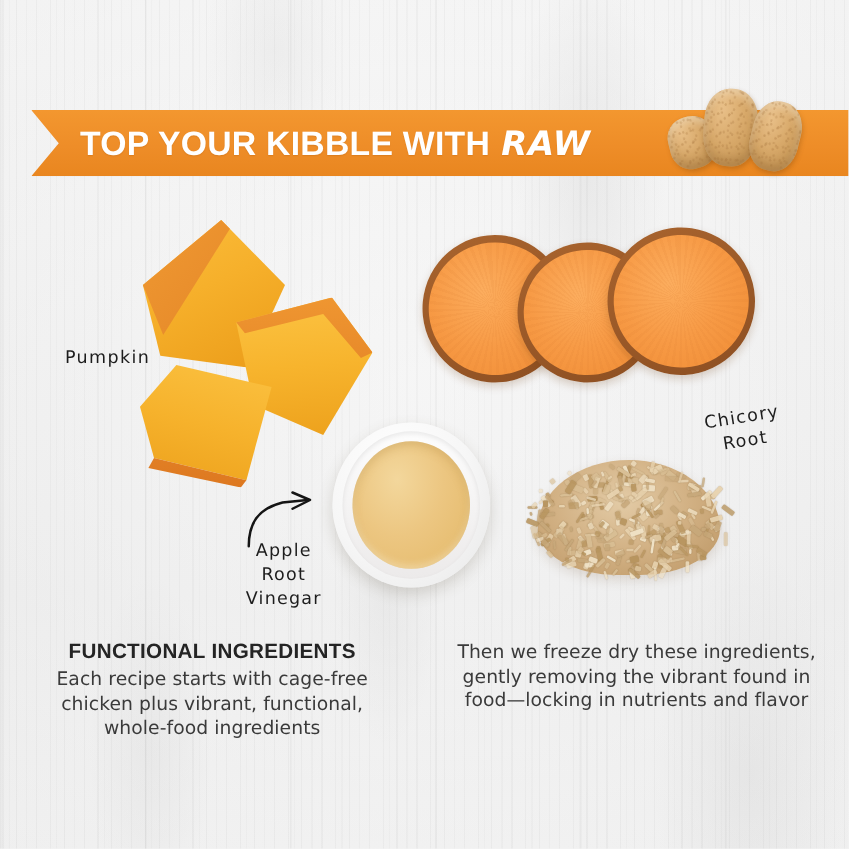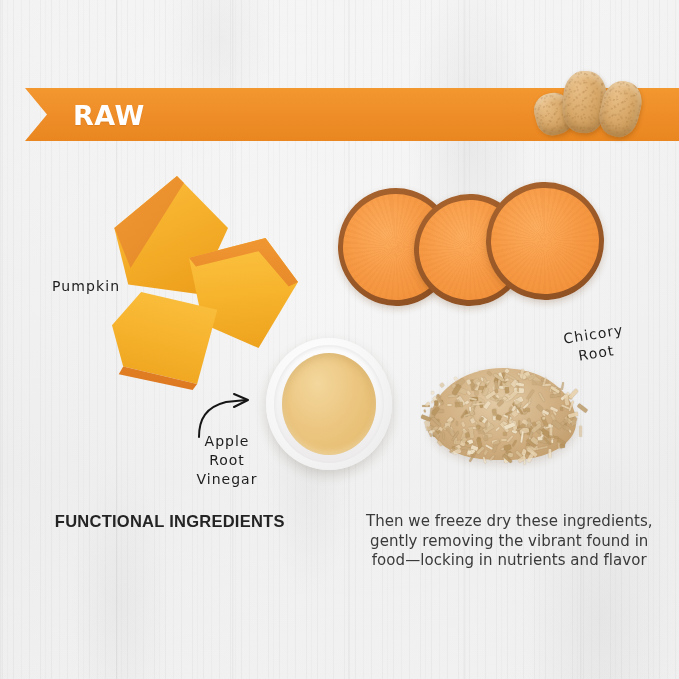--- a/index.html
+++ b/index.html
@@ -64,21 +64,21 @@
     color:#ffffff;
     font-family:"Liberation Sans",sans-serif;
     font-weight:bold;
     font-size:27px;
     letter-spacing:0.2px;
     white-space:nowrap;
     text-shadow:0 1px 1px rgba(150,70,0,0.20);
   }
   .banner-title .raw{
     font-family:"DejaVu Sans",sans-serif;
-    font-weight:bold;
+    font-style:italic;font-weight:bold;
     font-size:27px;margin-left:9px;letter-spacing:0.5px;
   }
 
   
   .kibble-group{position:absolute;left:533px;top:62px;width:120px;height:80px;}
   .kibble{position:absolute;border-radius:46% 46% 44% 44%/40%;
     background:
       radial-gradient(ellipse at 32% 26%, #e9c089 0%, #d8a96a 45%, #c0904f 100%);
     box-shadow:inset 0 -5px 9px rgba(120,78,30,0.35),
                inset 0 4px 7px rgba(255,243,218,0.55),
@@ -231,20 +231,21 @@
   <div class="wood">
     <div class="wood-base"></div>
     <div class="wood-grain"></div>
     <div class="wood-planks"></div>
     <div class="wood-knots"></div>
     <div class="wood-vign"></div>
   </div>
 
   <div class="banner"></div>
   <div class="banner-title">
+    <span>TOP YOUR KIBBLE WITH</span>
       <span class="raw">RAW</span>
   </div>
 
   <div class="kibble-group">
     <div class="kibble k1"></div>
     <div class="kibble k2"></div>
     <div class="kibble k3"></div>
   </div>
 
   <div class="pumpkin-group">
@@ -595,19 +596,20 @@
   </div>
   <div class="hand" id="label-acv">Apple Root
 Vinegar</div>
 
   <div class="hand" id="label-chicory">Chicory
 Root</div>
 
   <div class="cols">
     <div class="col left">
       <h3>FUNCTIONAL INGREDIENTS</h3>
+      <p>Each recipe starts with cage-free chicken plus vibrant, functional, whole-food ingredients</p>
     </div>
     <div class="col right">
       <p>Then we freeze dry these ingredients, gently removing the vibrant found in food—locking in nutrients and flavor</p>
     </div>
   </div>
 
 </div>
 
 </body></html>

